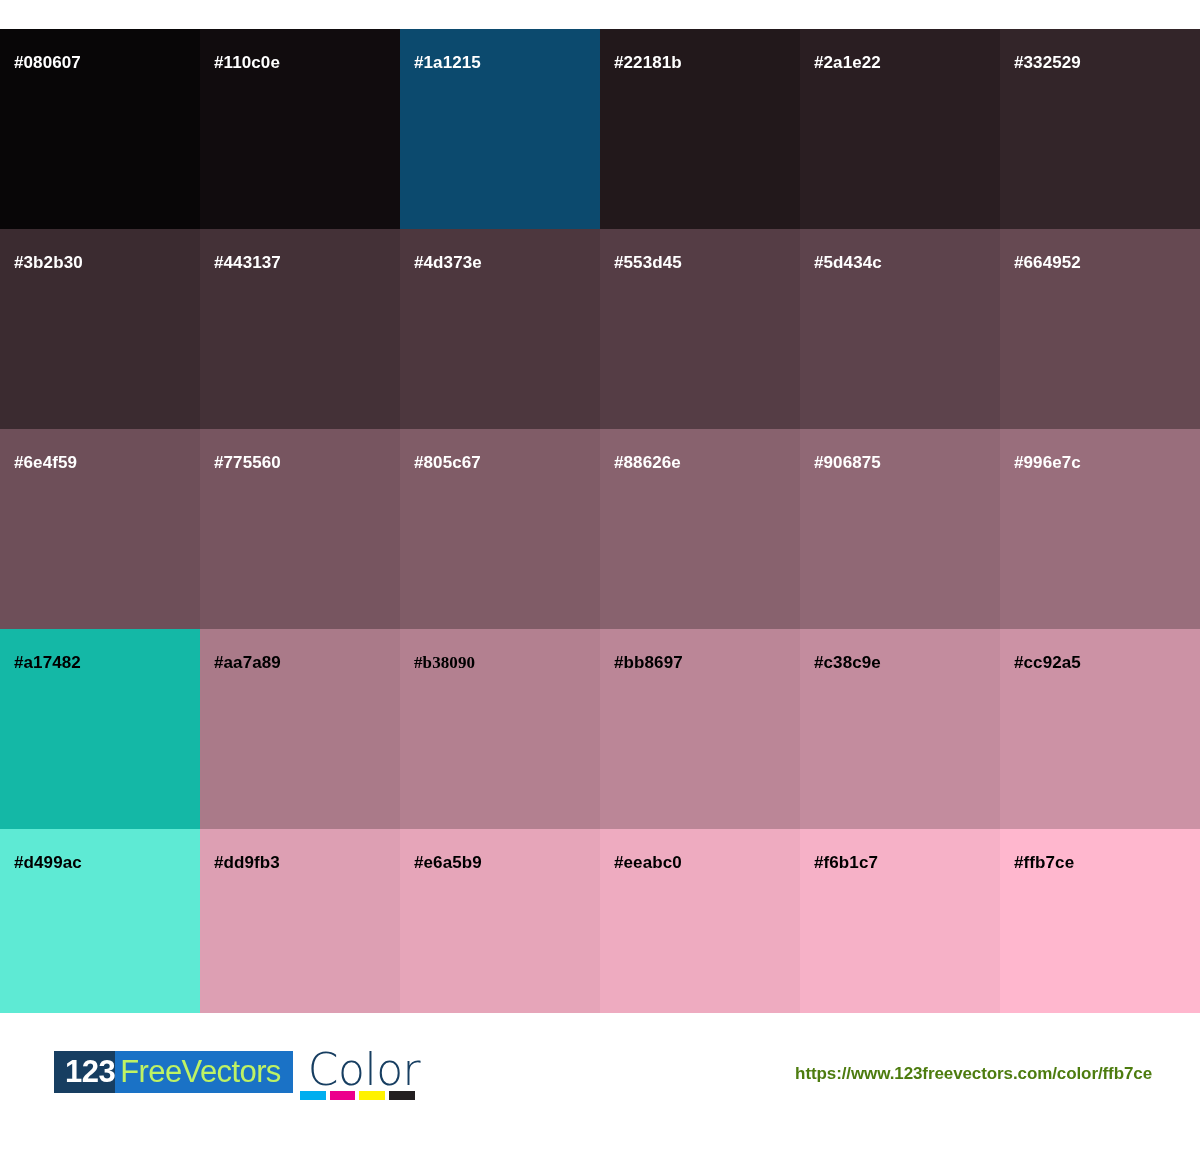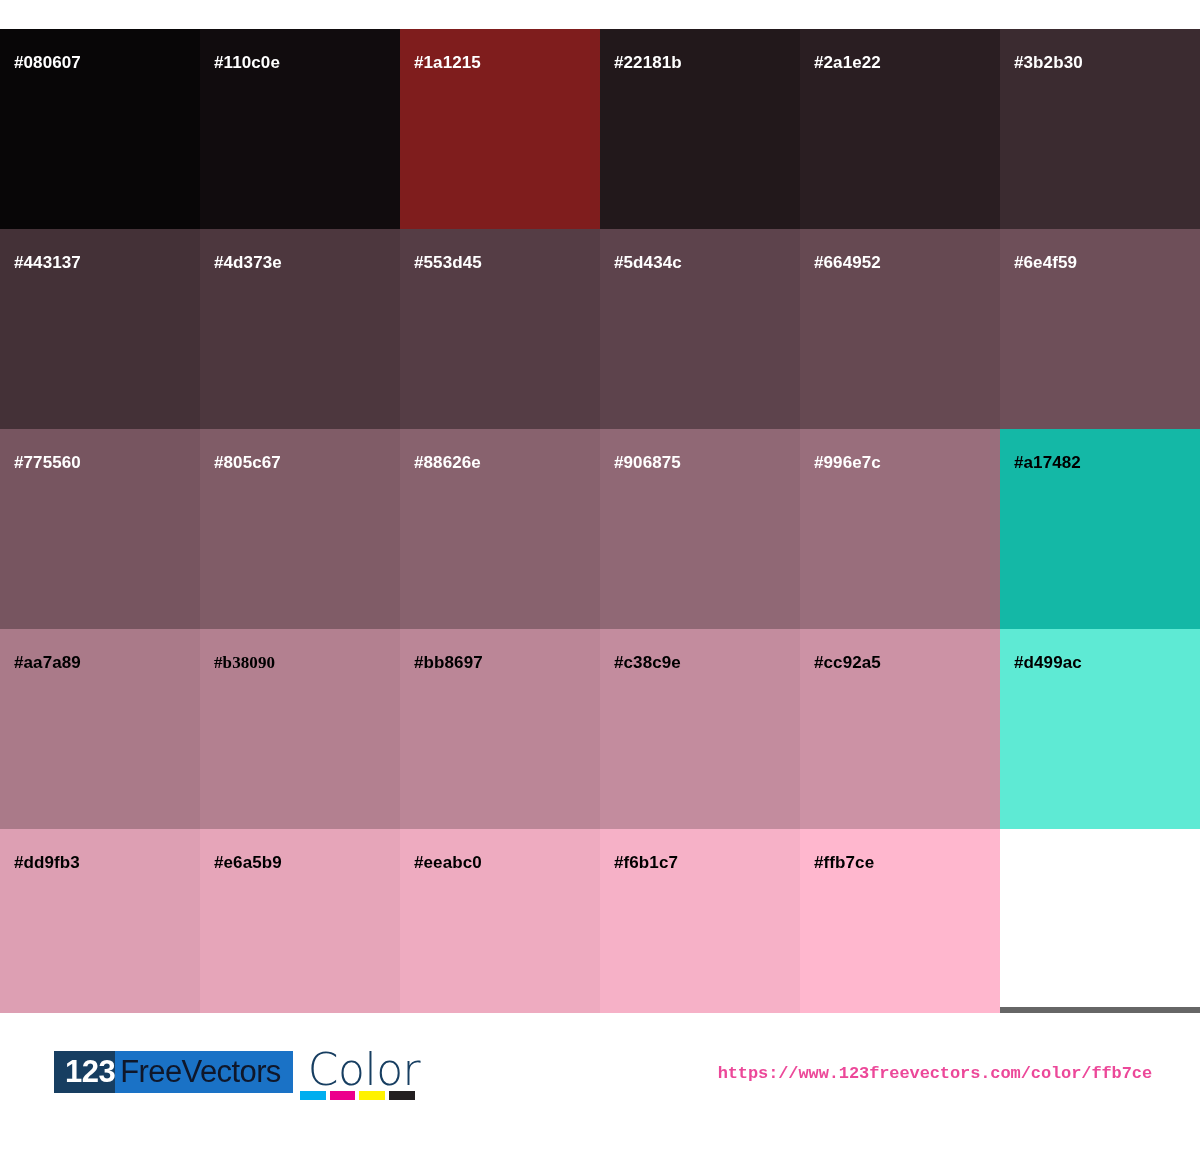--- a/index.html
+++ b/index.html
@@ -90,21 +90,21 @@
     background: #173e61;
     color: #ffffff;
     font-size: 31px;
     font-weight: bold;
     line-height: 42px;
     padding: 0 0 0 11px;
     letter-spacing: -0.5px;
   }
   .wordmark-freevectors {
     background: #1a72c6;
-    color: #0f172a;
+    color: #bef264;
     font-size: 31px;
     font-weight: normal;
     line-height: 42px;
     padding: 0 12px 0 5px;
     letter-spacing: -0.6px;
   }
 
   
   .color-lockup {
     margin-left: 7px;
@@ -130,46 +130,48 @@
   }
   .cmyk-bar { flex: 1 1 0; height: 9px; }
 
   
   #site-url {
     position: absolute;
     right: 48px;
     top: 1064px;
     font-size: 17px;
     font-weight: bold;
-    color: #ec4899;
+    color: #4d7c0f;
     white-space: nowrap;
     letter-spacing: -0.1px;
-    font-family: Liberation Mono, monospace;
   }
 </style>
 </head>
 <body>
 
 <div id="page">
 
   <div id="swatch-grid">
       <div class="swatch light-text" style="background: rgb(8, 6, 7);">
         <span class="swatch-label">#080607</span>
       </div>
       <div class="swatch light-text" style="background: rgb(17, 12, 14);">
         <span class="swatch-label">#110c0e</span>
       </div>
-      <div class="swatch light-text" style="background: #7f1d1d;">
+      <div class="swatch light-text" style="background: #0c4a6e;">
         <span class="swatch-label">#1a1215</span>
       </div>
       <div class="swatch light-text" style="background: rgb(34, 24, 27);">
         <span class="swatch-label">#22181b</span>
       </div>
       <div class="swatch light-text" style="background: rgb(42, 30, 34);">
         <span class="swatch-label">#2a1e22</span>
+      </div>
+      <div class="swatch light-text" style="background: rgb(51, 37, 41);">
+        <span class="swatch-label">#332529</span>
       </div>
       <div class="swatch light-text" style="background: rgb(59, 43, 48); padding-left: 42px;">
         <span class="swatch-label">#3b2b30</span>
       </div>
       <div class="swatch light-text" style="background: rgb(68, 49, 55);">
         <span class="swatch-label">#443137</span>
       </div>
       <div class="swatch light-text" style="background: rgb(77, 55, 62);">
         <span class="swatch-label">#4d373e</span>
       </div>

